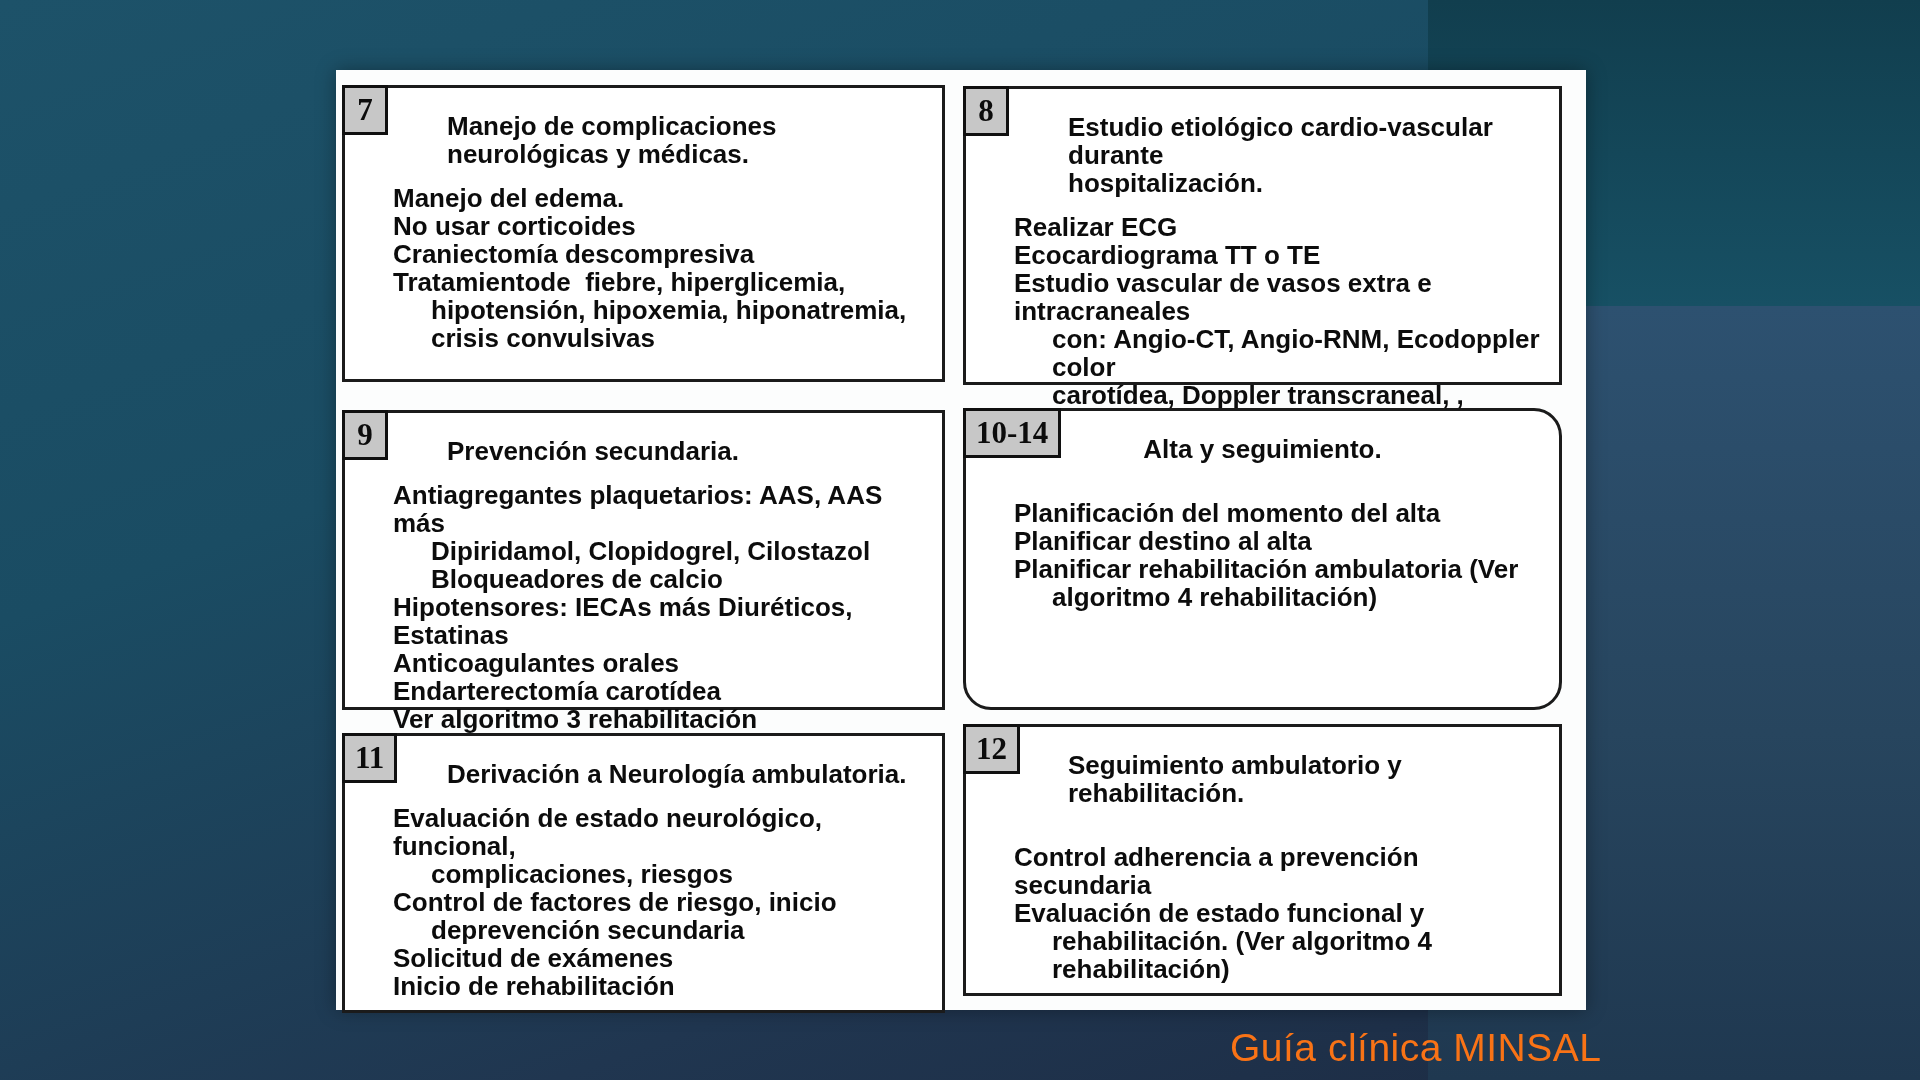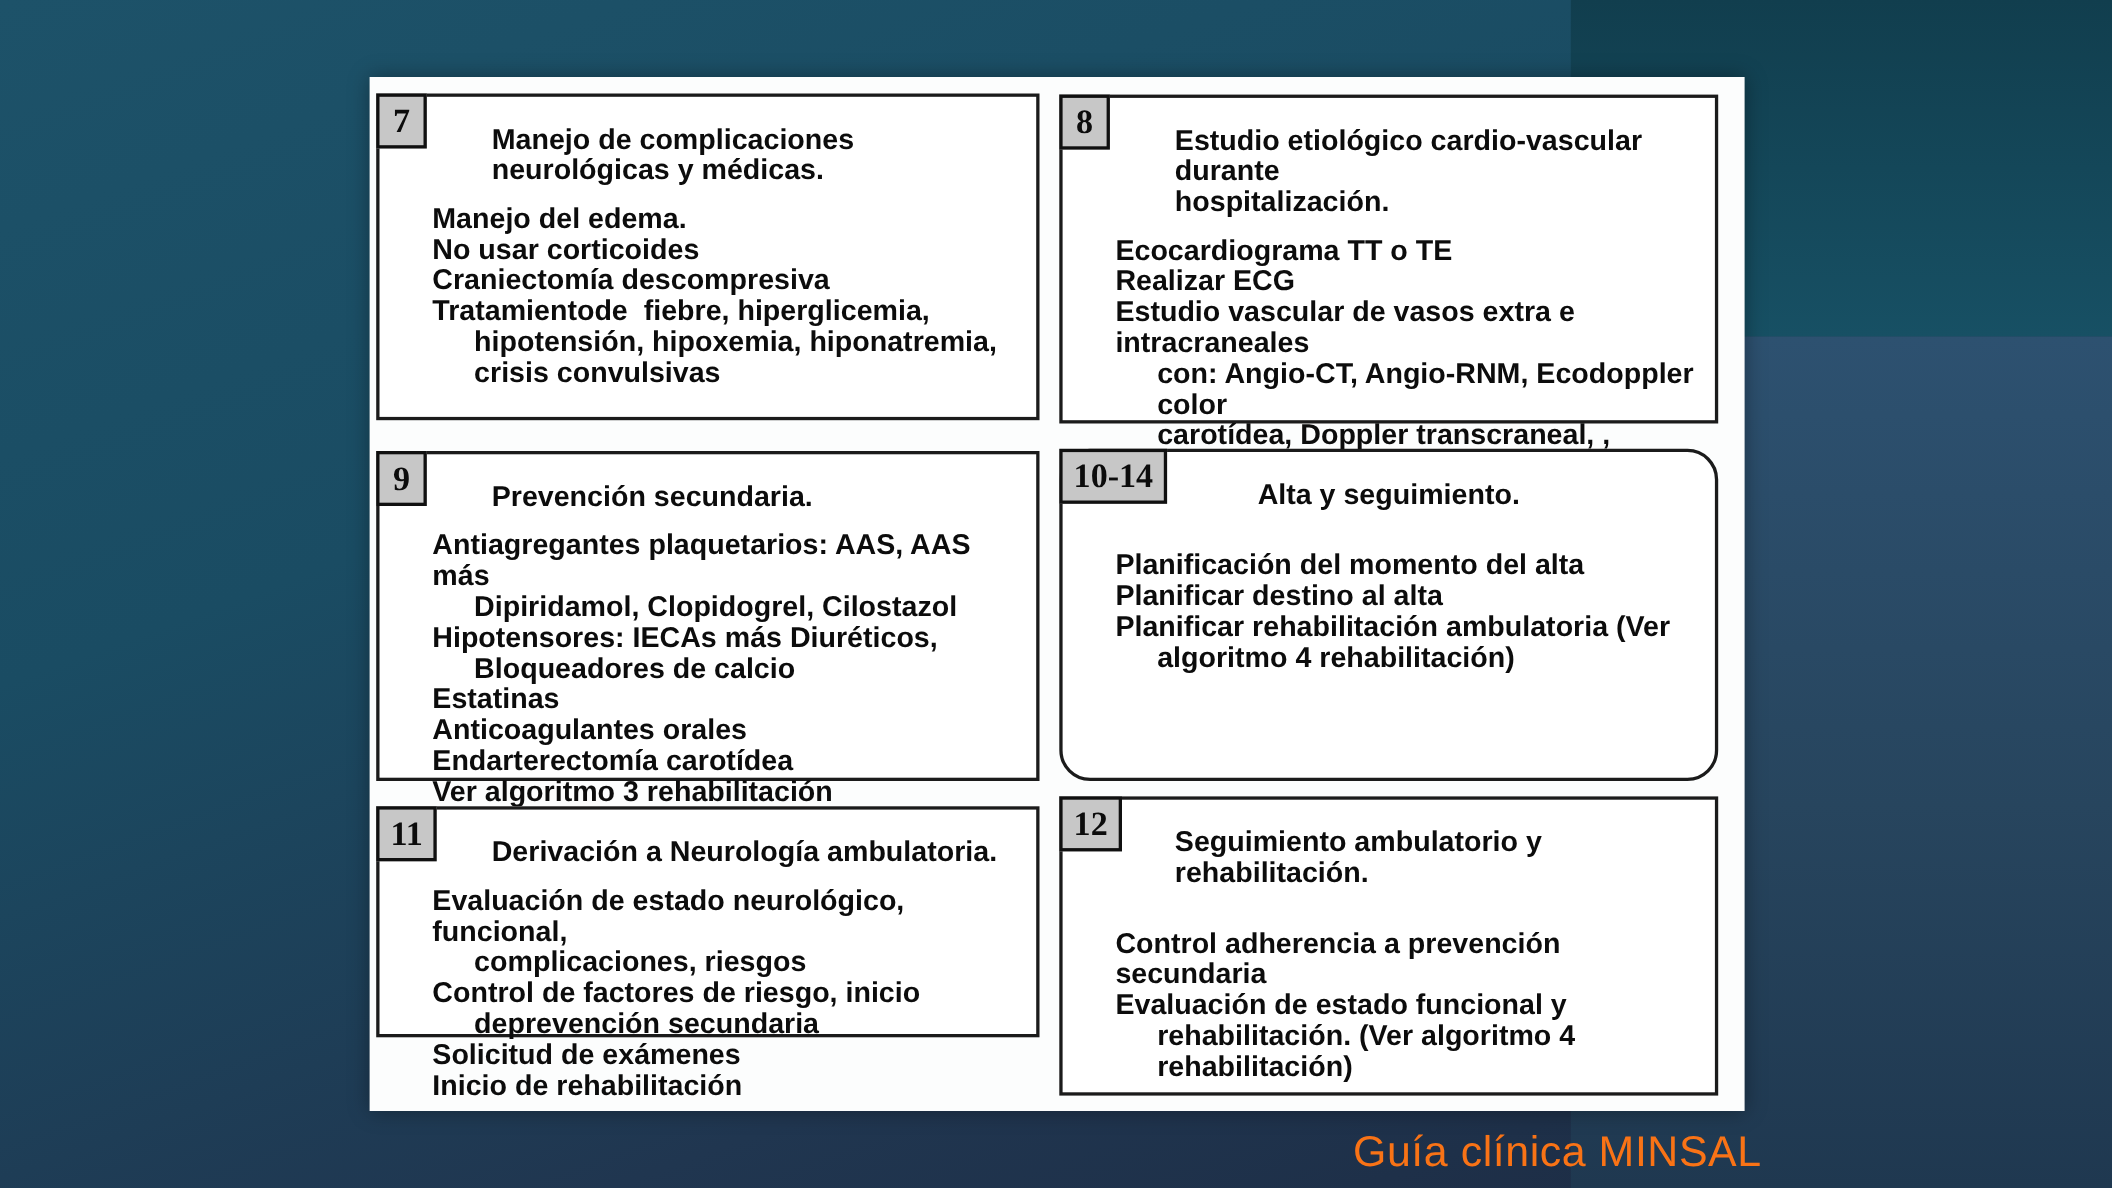--- a/index.html
+++ b/index.html
@@ -36,21 +36,21 @@
     position: absolute;
     background: #ffffff;
     border: 3px solid #1b1b1b;
     box-sizing: border-box;
     color: #0c0c0c;
   }
   .pos-0 { left: 6px;   top: 15px;  width: 603px; height: 297px; }
   .pos-1 { left: 627px; top: 16px;  width: 599px; height: 299px; }
   .pos-2 { left: 6px;   top: 340px; width: 603px; height: 300px; }
   .pos-3 { left: 627px; top: 338px; width: 599px; height: 302px; border-radius: 28px; }
-  .pos-4 { left: 6px;   top: 663px; width: 603px; height: 210px; }
+  .pos-4 { left: 6px;   top: 663px; width: 603px; height: 280px; }
   .pos-5 { left: 627px; top: 654px; width: 599px; height: 272px; }
 
   .badge {
     position: absolute; top: -3px; left: -3px;
     min-width: 46px; height: 50px;
     padding: 0 10px;
     background: #c7c7c7;
     border: 3px solid #101010;
     box-sizing: border-box;
     display: flex; align-items: center; justify-content: center;
@@ -101,38 +101,38 @@
           <div class="line">Tratamientode  fiebre, hiperglicemia,</div>
           <div class="line i1">hipotensión, hipoxemia, hiponatremia,</div>
           <div class="line i1">crisis convulsivas</div>
         </div>
   </section>
       <section class="box pos-1">
     <div class="badge">8</div>
     <h3 class="title">Estudio etiológico cardio-vascular durante
 hospitalización.</h3>
     <div class="body">
+          <div class="line">Realizar ECG</div>
           <div class="line">Ecocardiograma TT o TE</div>
-          <div class="line">Realizar ECG</div>
           <div class="line">Estudio vascular de vasos extra e intracraneales</div>
           <div class="line i1">con: Angio-CT, Angio-RNM, Ecodoppler color</div>
           <div class="line i1">carotídea, Doppler transcraneal, , Angiografía</div>
           <div class="line i1">SD.</div>
           <div class="line">Otros exámenes hematológicos, bioquímicos y</div>
           <div class="line i1">inmunidad</div>
         </div>
   </section>
       <section class="box pos-2">
     <div class="badge">9</div>
     <h3 class="title">Prevención secundaria.</h3>
     <div class="body">
           <div class="line">Antiagregantes plaquetarios: AAS, AAS más</div>
           <div class="line i1">Dipiridamol, Clopidogrel, Cilostazol</div>
+          <div class="line i1">Bloqueadores de calcio</div>
           <div class="line">Hipotensores: IECAs más Diuréticos,</div>
-          <div class="line i1">Bloqueadores de calcio</div>
           <div class="line">Estatinas</div>
           <div class="line">Anticoagulantes orales</div>
           <div class="line">Endarterectomía carotídea</div>
           <div class="line">Ver algoritmo 3 rehabilitación</div>
         </div>
   </section>
       <section class="box pos-3">
     <div class="badge">10-14</div>
     <h3 class="title center">Alta y seguimiento.</h3>
     <div class="body gap">

